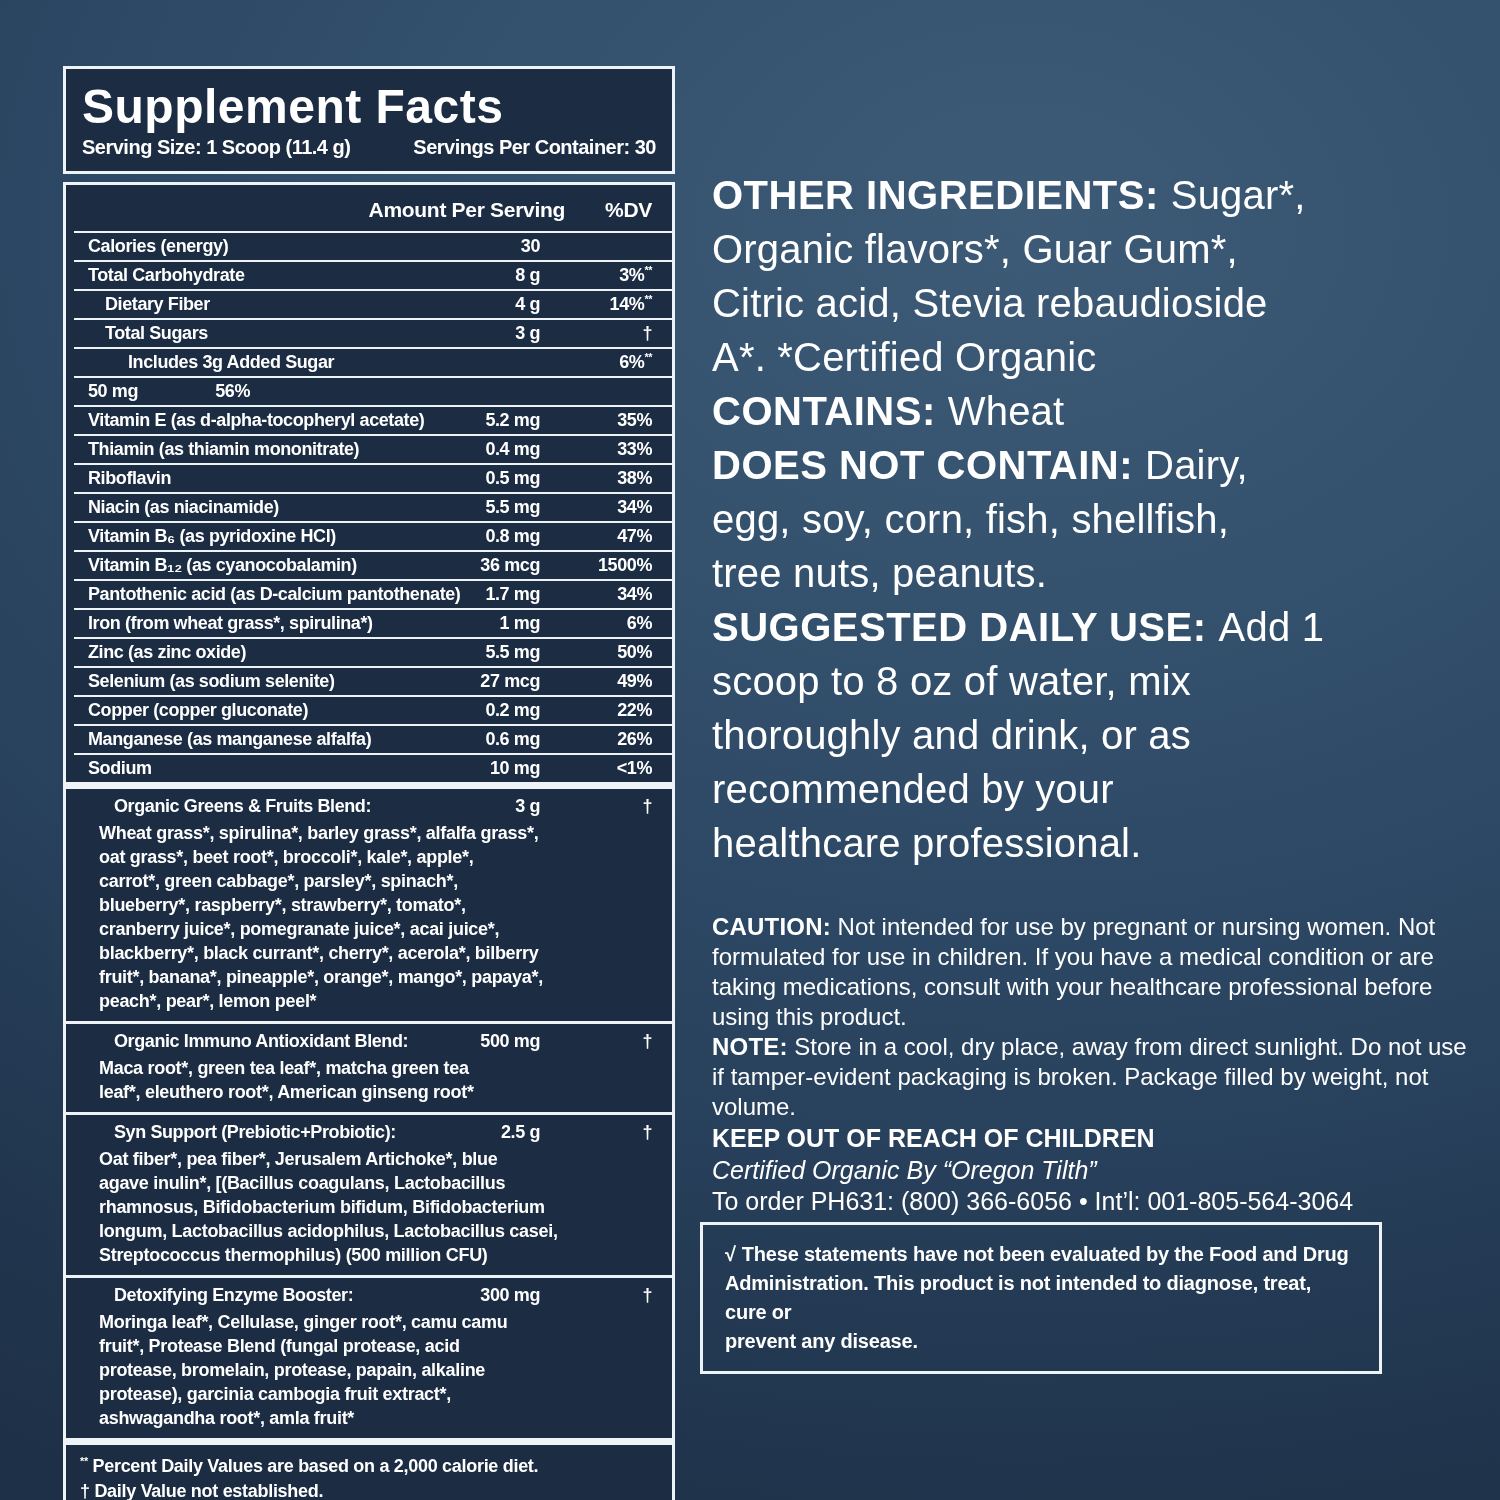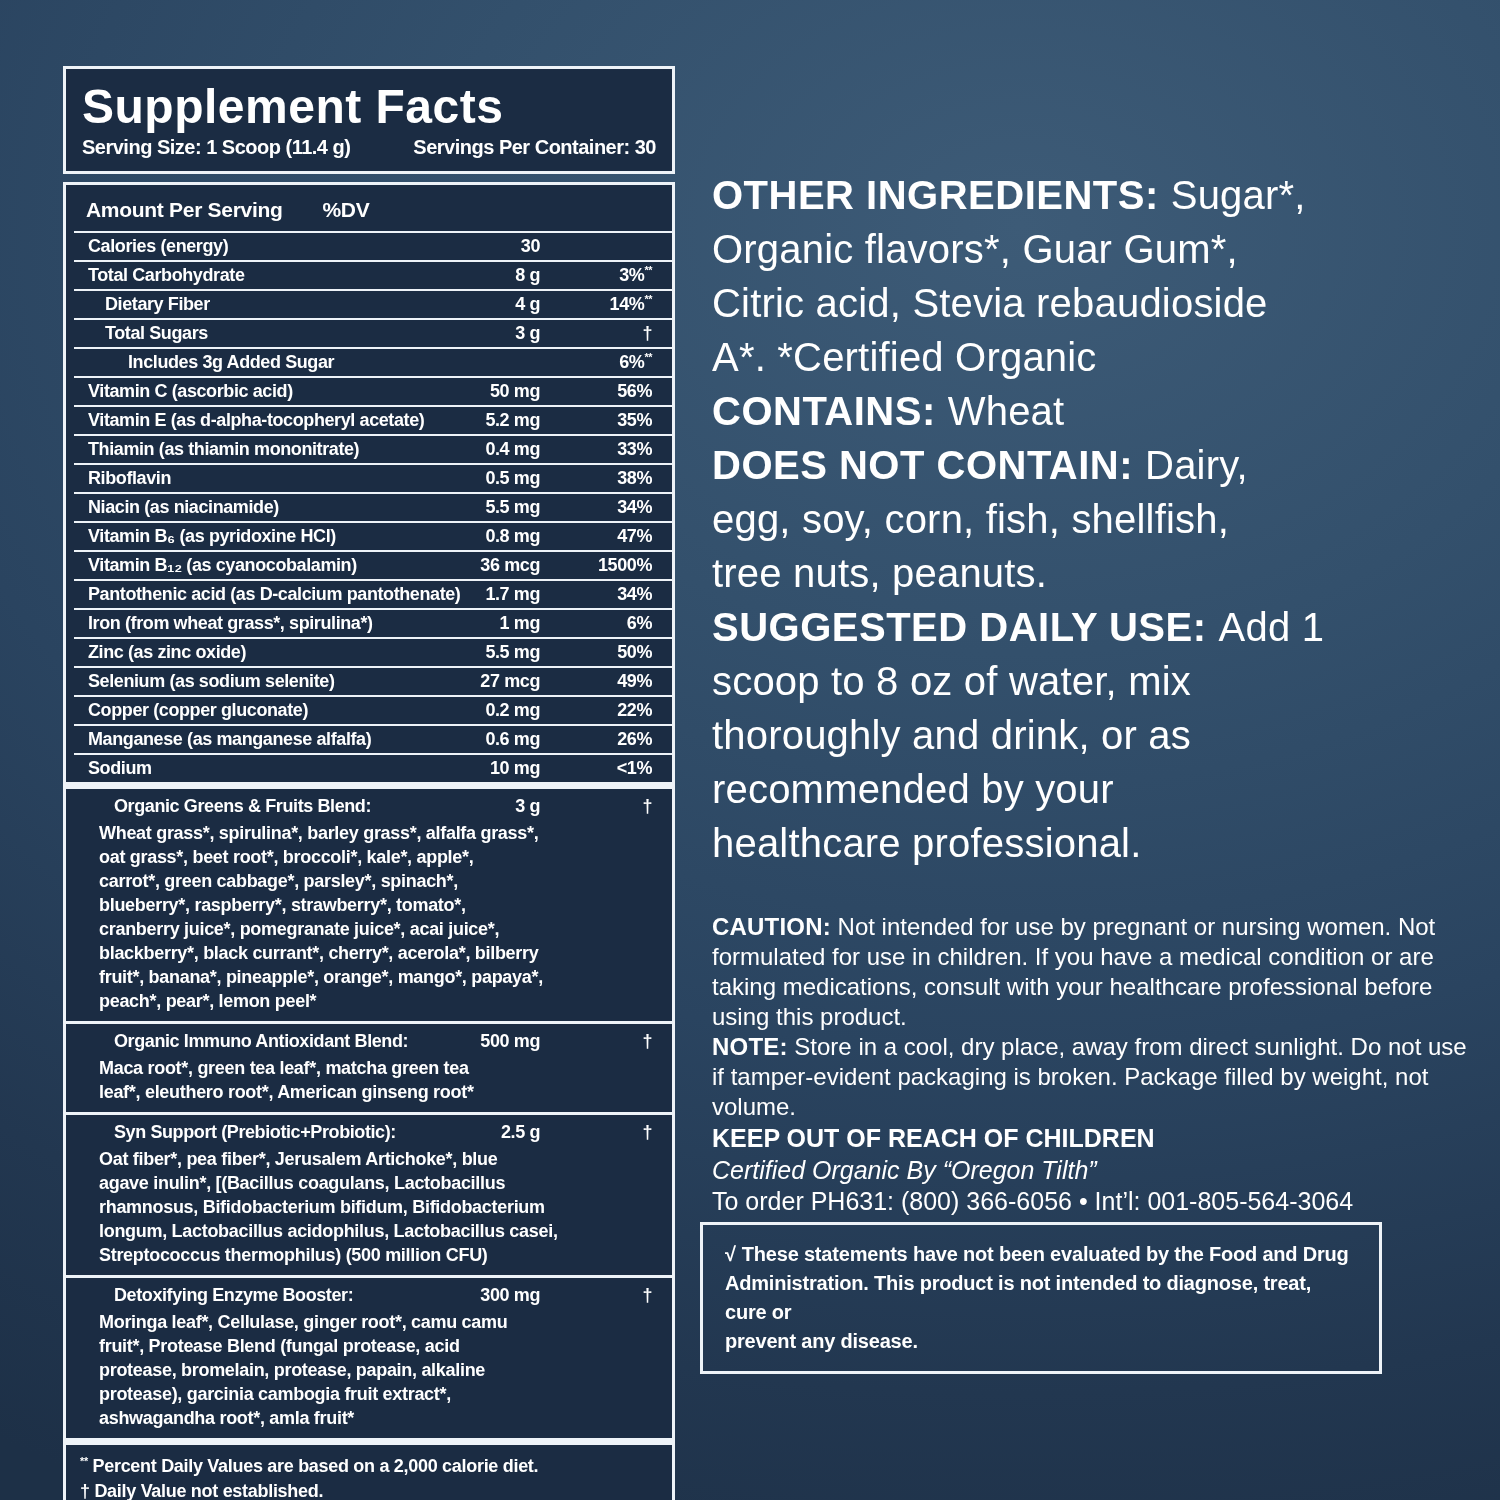--- a/index.html
+++ b/index.html
@@ -13,21 +13,21 @@
     font-family:"Liberation Sans", sans-serif;color:var(--txt);
     background: radial-gradient(130% 95% at 68% 15%, #3d5b77 0%, #33506c 30%, #2a4460 58%, #223750 82%, #1d3047 100%);
   }
   
   .facts{position:absolute;left:63px;top:66px;width:612px;}
   .box{border:3px solid var(--line);background:var(--panel);box-sizing:border-box;}
   .title-box{padding:10px 16px 12px;}
   .sf-title{font-size:48px;font-weight:bold;line-height:56px;letter-spacing:0.5px;}
   .serving-line{display:flex;justify-content:space-between;font-size:20px;font-weight:bold;line-height:24px;letter-spacing:-0.5px;}
   .table-box{margin-top:8px;}
-  .thead{display:flex;align-items:flex-end;gap:40px;padding:13px 20px 9px;font-size:21px;font-weight:bold;letter-spacing:-0.3px;}
+  .thead{display:flex;justify-content:flex-end;align-items:flex-end;gap:40px;padding:13px 20px 9px;font-size:21px;font-weight:bold;letter-spacing:-0.3px;}
   .row{display:flex;align-items:flex-end;border-top:2px solid var(--line);padding:2px 20px 2px 14px;font-size:18px;font-weight:bold;line-height:23px;letter-spacing:-0.4px;margin-left:8px;}
   .cell-name{flex:1;white-space:nowrap;min-width:0;}
   .cell-amount{white-space:nowrap;text-align:right;}
   .cell-dv{width:112px;text-align:right;white-space:nowrap;}
   .row.indent1 .cell-name{padding-left:17px;}
   .row.indent2 .cell-name{padding-left:40px;}
   .blends{border-top:7px solid var(--line);}
   .blend{border-top:3px solid var(--line);}
   .blend:first-child{border-top:none;}
   .blend .row{border-top:none;padding-top:6px;padding-left:40px;}
@@ -89,21 +89,20 @@
           <span class="cell-name">Total Sugars</span>
           <span class="cell-amount">3 g</span>
           <span class="cell-dv">†</span>
         </div>
         <div class="row indent2">
           <span class="cell-name">Includes 3g Added Sugar</span>
           <span class="cell-amount"></span>
           <span class="cell-dv">6%<sup>**</sup></span>
         </div>
         <div class="row">
-          <span class="cell-name">Vitamin C (ascorbic acid)</span>
           <span class="cell-amount">50 mg</span>
           <span class="cell-dv">56%</span>
         </div>
         <div class="row">
           <span class="cell-name">Vitamin E (as d-alpha-tocopheryl acetate)</span>
           <span class="cell-amount">5.2 mg</span>
           <span class="cell-dv">35%</span>
         </div>
         <div class="row">
           <span class="cell-name">Thiamin (as thiamin mononitrate)</span>

